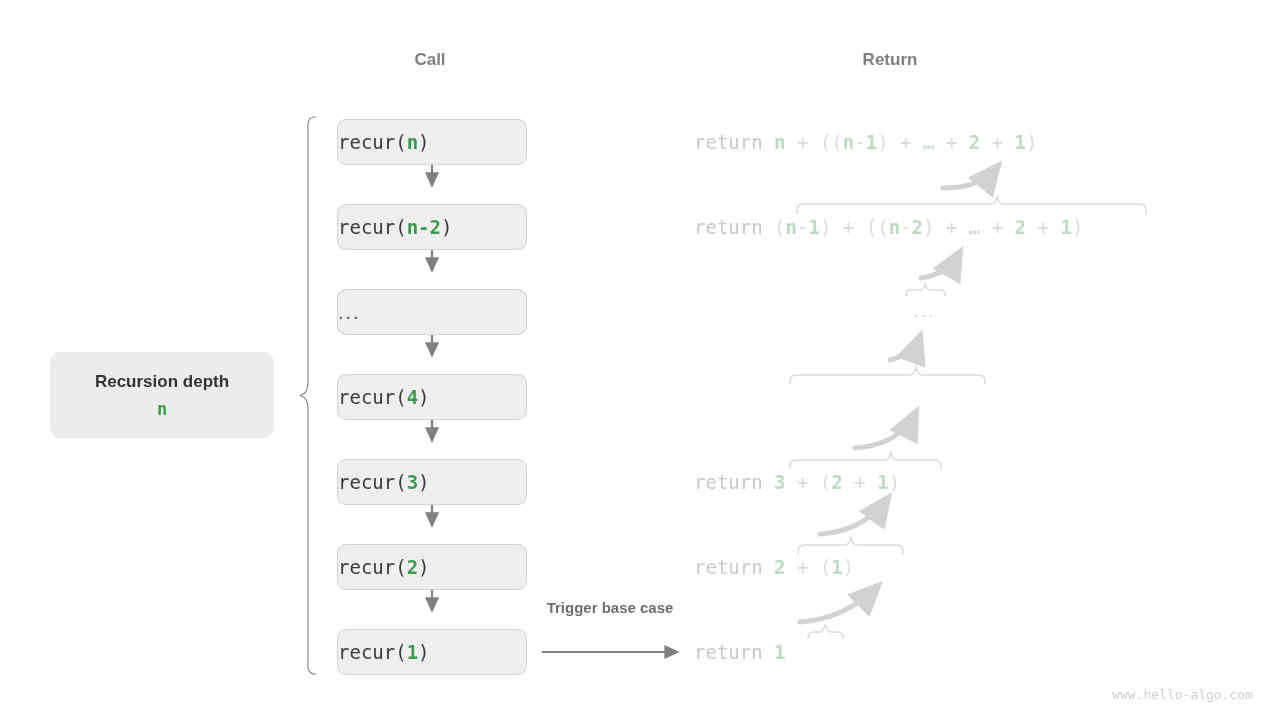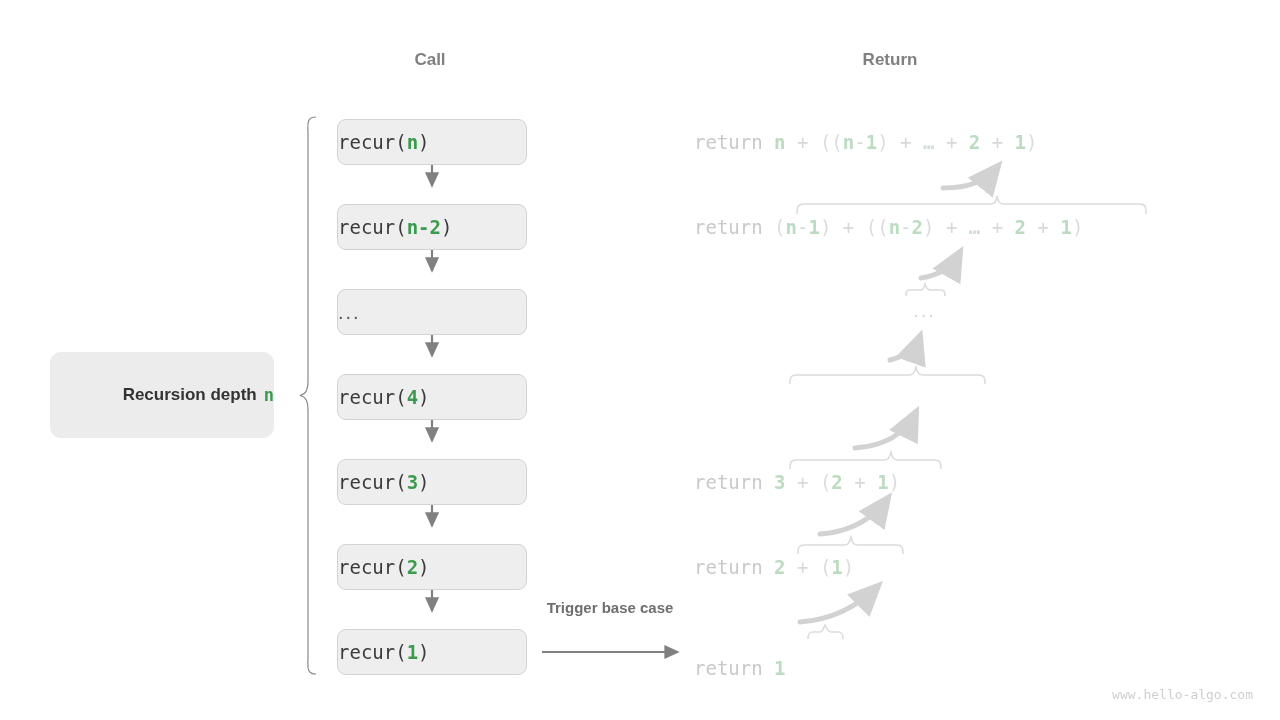--- a/index.html
+++ b/index.html
@@ -73,23 +73,23 @@
   
   #depth-box {
     position: absolute;
     left: 50px;
     top: 352px;
     width: 224px;
     height: 86px;
     background: #ececec;
     border-radius: 11px;
     display: flex;
-    flex-direction: row;
+    flex-direction: column;
     align-items: center;
-    justify-content: flex-end;
+    justify-content: center;
     gap: 7px;
   }
   #depth-title {
     font-family: "Liberation Sans", sans-serif;
     font-weight: bold;
     font-size: 17px;
     color: #333333;
     white-space: nowrap;
   }
   #depth-value {
@@ -266,17 +266,17 @@
       <span>)</span>
   </div>
 
   <div id="trigger-label">Trigger base case</div>
 
   <div class="ret-line" style="top:133px"><span class="ret-kw">return</span>&nbsp;<span class="ret-num">n</span>&nbsp;<span class="ret-op">+</span>&nbsp;<span class="ret-par">(</span><span class="ret-par">(</span><span class="ret-num">n</span><span class="ret-op">-</span><span class="ret-num">1</span><span class="ret-par">)</span>&nbsp;<span class="ret-op">+</span>&nbsp;<span class="ret-dots">…</span>&nbsp;<span class="ret-op">+</span>&nbsp;<span class="ret-num">2</span>&nbsp;<span class="ret-op">+</span>&nbsp;<span class="ret-num">1</span><span class="ret-par">)</span></div>
   <div class="ret-line" style="top:218px"><span class="ret-kw">return</span>&nbsp;<span class="ret-par">(</span><span class="ret-num">n</span><span class="ret-op">-</span><span class="ret-num">1</span><span class="ret-par">)</span>&nbsp;<span class="ret-op">+</span>&nbsp;<span class="ret-par">(</span><span class="ret-par">(</span><span class="ret-num">n</span><span class="ret-op">-</span><span class="ret-num">2</span><span class="ret-par">)</span>&nbsp;<span class="ret-op">+</span>&nbsp;<span class="ret-dots">…</span>&nbsp;<span class="ret-op">+</span>&nbsp;<span class="ret-num">2</span>&nbsp;<span class="ret-op">+</span>&nbsp;<span class="ret-num">1</span><span class="ret-par">)</span></div>
   <div id="ret-ellipsis">...</div>
   <div class="ret-line" style="top:473px"><span class="ret-kw">return</span>&nbsp;<span class="ret-num">3</span>&nbsp;<span class="ret-op">+</span>&nbsp;<span class="ret-par">(</span><span class="ret-num">2</span>&nbsp;<span class="ret-op">+</span>&nbsp;<span class="ret-num">1</span><span class="ret-par">)</span></div>
   <div class="ret-line" style="top:558px"><span class="ret-kw">return</span>&nbsp;<span class="ret-num">2</span>&nbsp;<span class="ret-op">+</span>&nbsp;<span class="ret-par">(</span><span class="ret-num">1</span><span class="ret-par">)</span></div>
-  <div class="ret-line" style="top:659px"><span class="ret-kw">return</span>&nbsp;<span class="ret-num">1</span></div>
+  <div class="ret-line" style="top:643px"><span class="ret-kw">return</span>&nbsp;<span class="ret-num">1</span></div>
 
   <div id="watermark">www.hello-algo.com</div>
 
 </div>
 
 </body></html>

